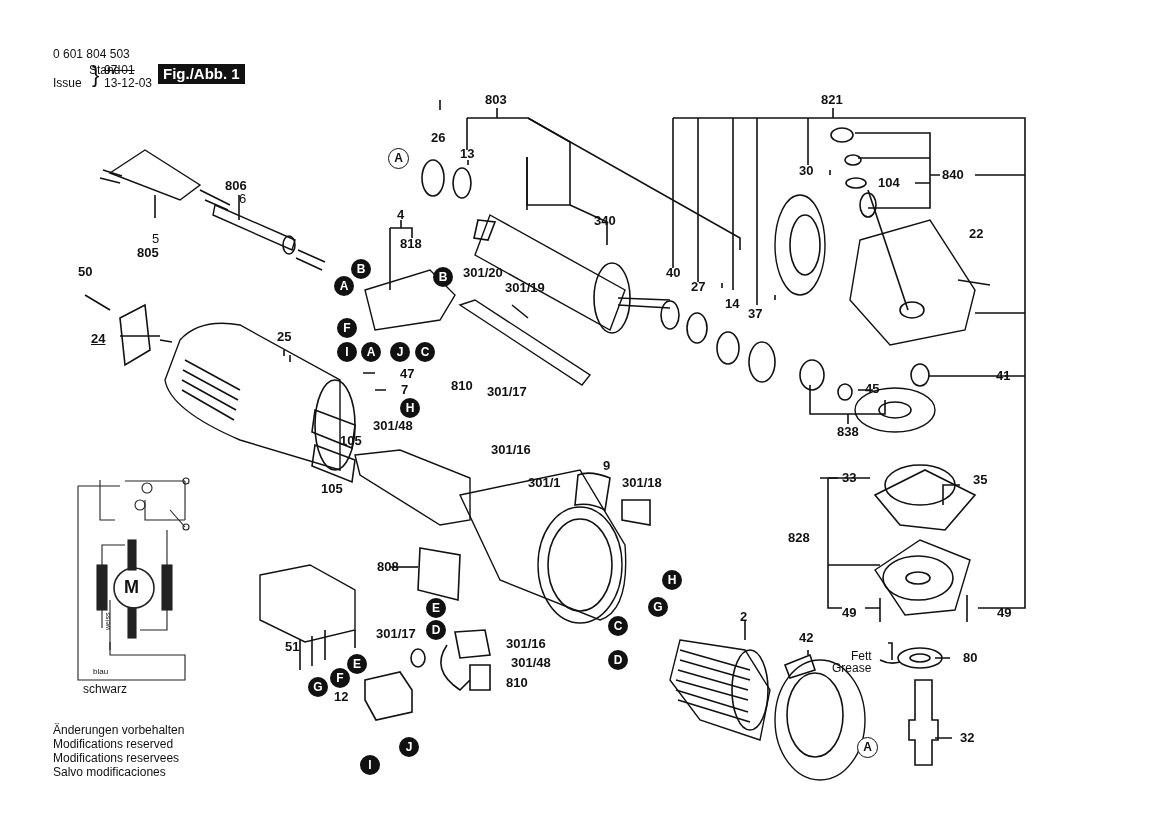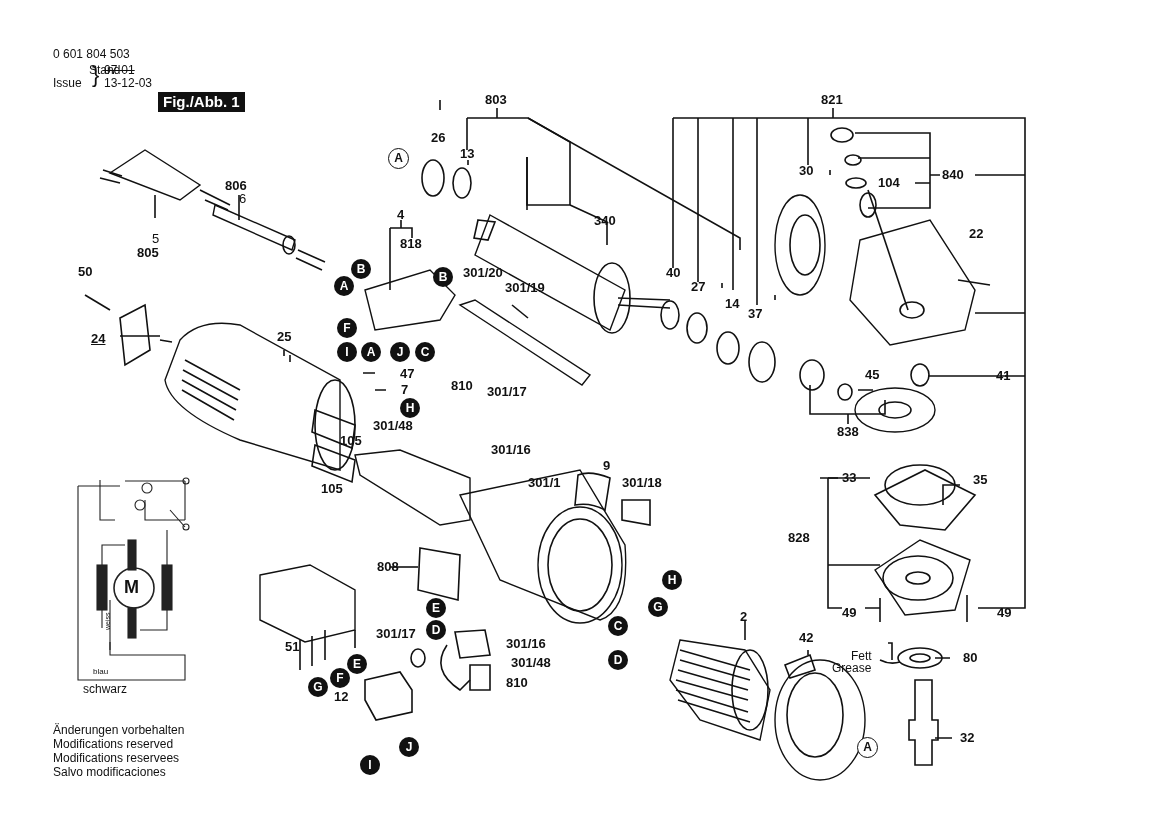--- a/index.html
+++ b/index.html
@@ -1,19 +1,19 @@
 <!DOCTYPE html>
 <html><head>
 <meta charset="utf-8">
 <style>
   html,body{margin:0;padding:0;background:#fff;}
   body{width:1169px;height:826px;position:relative;overflow:hidden;font-family:"Liberation Sans",sans-serif;color:#111;}
   .abs{position:absolute;}
   .hdr{font-size:12px;line-height:13px;}
-  .fig{background:#111;color:#fff;font-weight:bold;font-size:15px;padding:1px 5px 2px 5px;margin-top:28px;}
+  .fig{background:#111;color:#fff;font-weight:bold;font-size:15px;padding:1px 5px 2px 5px;}
   .lbl{position:absolute;font-weight:bold;font-size:13px;line-height:14px;white-space:nowrap;}
   .lbln{position:absolute;font-size:12px;line-height:13px;white-space:nowrap;margin-top:14px;}
   .cb{position:absolute;width:20px;height:20px;border-radius:50%;background:#111;color:#fff;font-weight:bold;font-size:12px;line-height:20px;text-align:center;}
   .co{position:absolute;width:19px;height:19px;border-radius:50%;background:#fff;color:#111;border:1.3px solid #111;font-weight:bold;font-size:12px;line-height:19px;text-align:center;}
   svg{position:absolute;left:0;top:0;}
   .foot{font-size:12px;line-height:14px;}
 </style>
 </head>
 <body>
 
@@ -204,21 +204,21 @@
 <div class="lbl" style="left:491px;top:443px;">301/16</div>
 <div class="lbl" style="left:340px;top:434px;">105</div>
 <div class="lbl" style="left:321px;top:482px;">105</div>
 <div class="lbl" style="left:799px;top:164px;">30</div>
 <div class="lbl" style="left:969px;top:227px;">22</div>
 <div class="lbl" style="left:666px;top:266px;">40</div>
 <div class="lbl" style="left:691px;top:280px;">27</div>
 <div class="lbl" style="left:725px;top:297px;">14</div>
 <div class="lbl" style="left:748px;top:307px;">37</div>
 <div class="lbl" style="left:996px;top:369px;">41</div>
-<div class="lbl" style="left:865px;top:368px;">45</div>
+<div class="lbl" style="left:865px;top:382px;">45</div>
 <div class="lbl" style="left:837px;top:425px;">838</div>
 <div class="lbl" style="left:603px;top:459px;">9</div>
 <div class="lbl" style="left:528px;top:476px;">301/1</div>
 <div class="lbl" style="left:622px;top:476px;">301/18</div>
 <div class="lbl" style="left:842px;top:471px;">33</div>
 <div class="lbl" style="left:973px;top:473px;">35</div>
 <div class="lbl" style="left:788px;top:531px;">828</div>
 <div class="lbl" style="left:842px;top:606px;">49</div>
 <div class="lbl" style="left:997px;top:606px;">49</div>
 <div class="lbl" style="left:377px;top:560px;">808</div>

